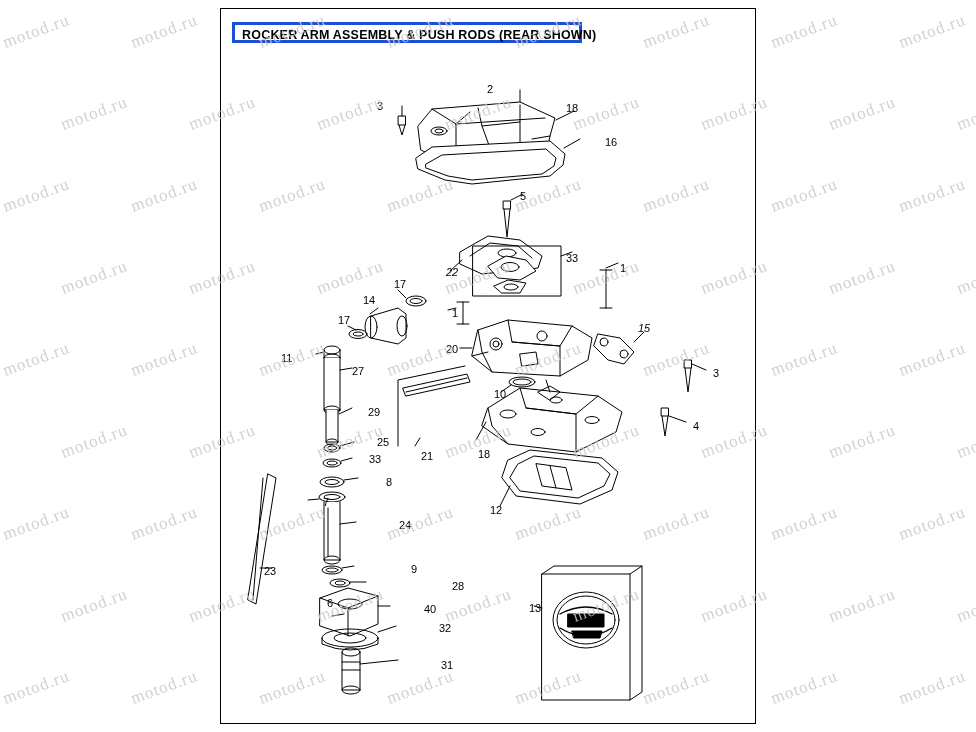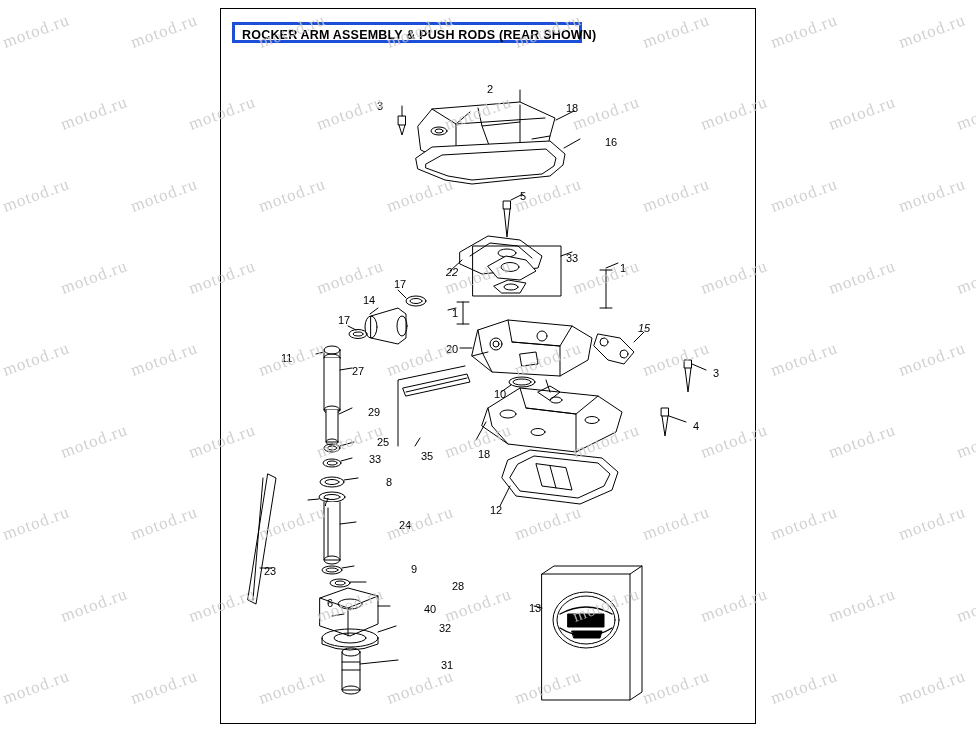--- a/index.html
+++ b/index.html
@@ -452,21 +452,21 @@
     <div class="callout" style="left: 338px; top: 314px;">17</div>
     <div class="callout" style="left: 638px; top: 322px; font-style: italic;">15</div>
     <div class="callout" style="left: 446px; top: 343px;">20</div>
     <div class="callout" style="left: 281px; top: 352px;">11</div>
     <div class="callout" style="left: 713px; top: 367px;">3</div>
     <div class="callout" style="left: 352px; top: 365px;">27</div>
     <div class="callout" style="left: 494px; top: 388px;">10</div>
     <div class="callout" style="left: 368px; top: 406px;">29</div>
     <div class="callout" style="left: 693px; top: 420px;">4</div>
     <div class="callout" style="left: 377px; top: 436px;">25</div>
-    <div class="callout" style="left: 421px; top: 450px;">35</div>
+    <div class="callout" style="left: 421px; top: 450px;">21</div>
     <div class="callout" style="left: 478px; top: 448px;">18</div>
     <div class="callout" style="left: 369px; top: 453px;">33</div>
     <div class="callout" style="left: 386px; top: 476px;">8</div>
     <div class="callout" style="left: 323px; top: 496px;">7</div>
     <div class="callout" style="left: 490px; top: 504px;">12</div>
     <div class="callout" style="left: 399px; top: 519px;">24</div>
     <div class="callout" style="left: 264px; top: 565px;">23</div>
     <div class="callout" style="left: 411px; top: 563px;">9</div>
     <div class="callout" style="left: 452px; top: 580px;">28</div>
     <div class="callout" style="left: 529px; top: 602px;">13</div>

